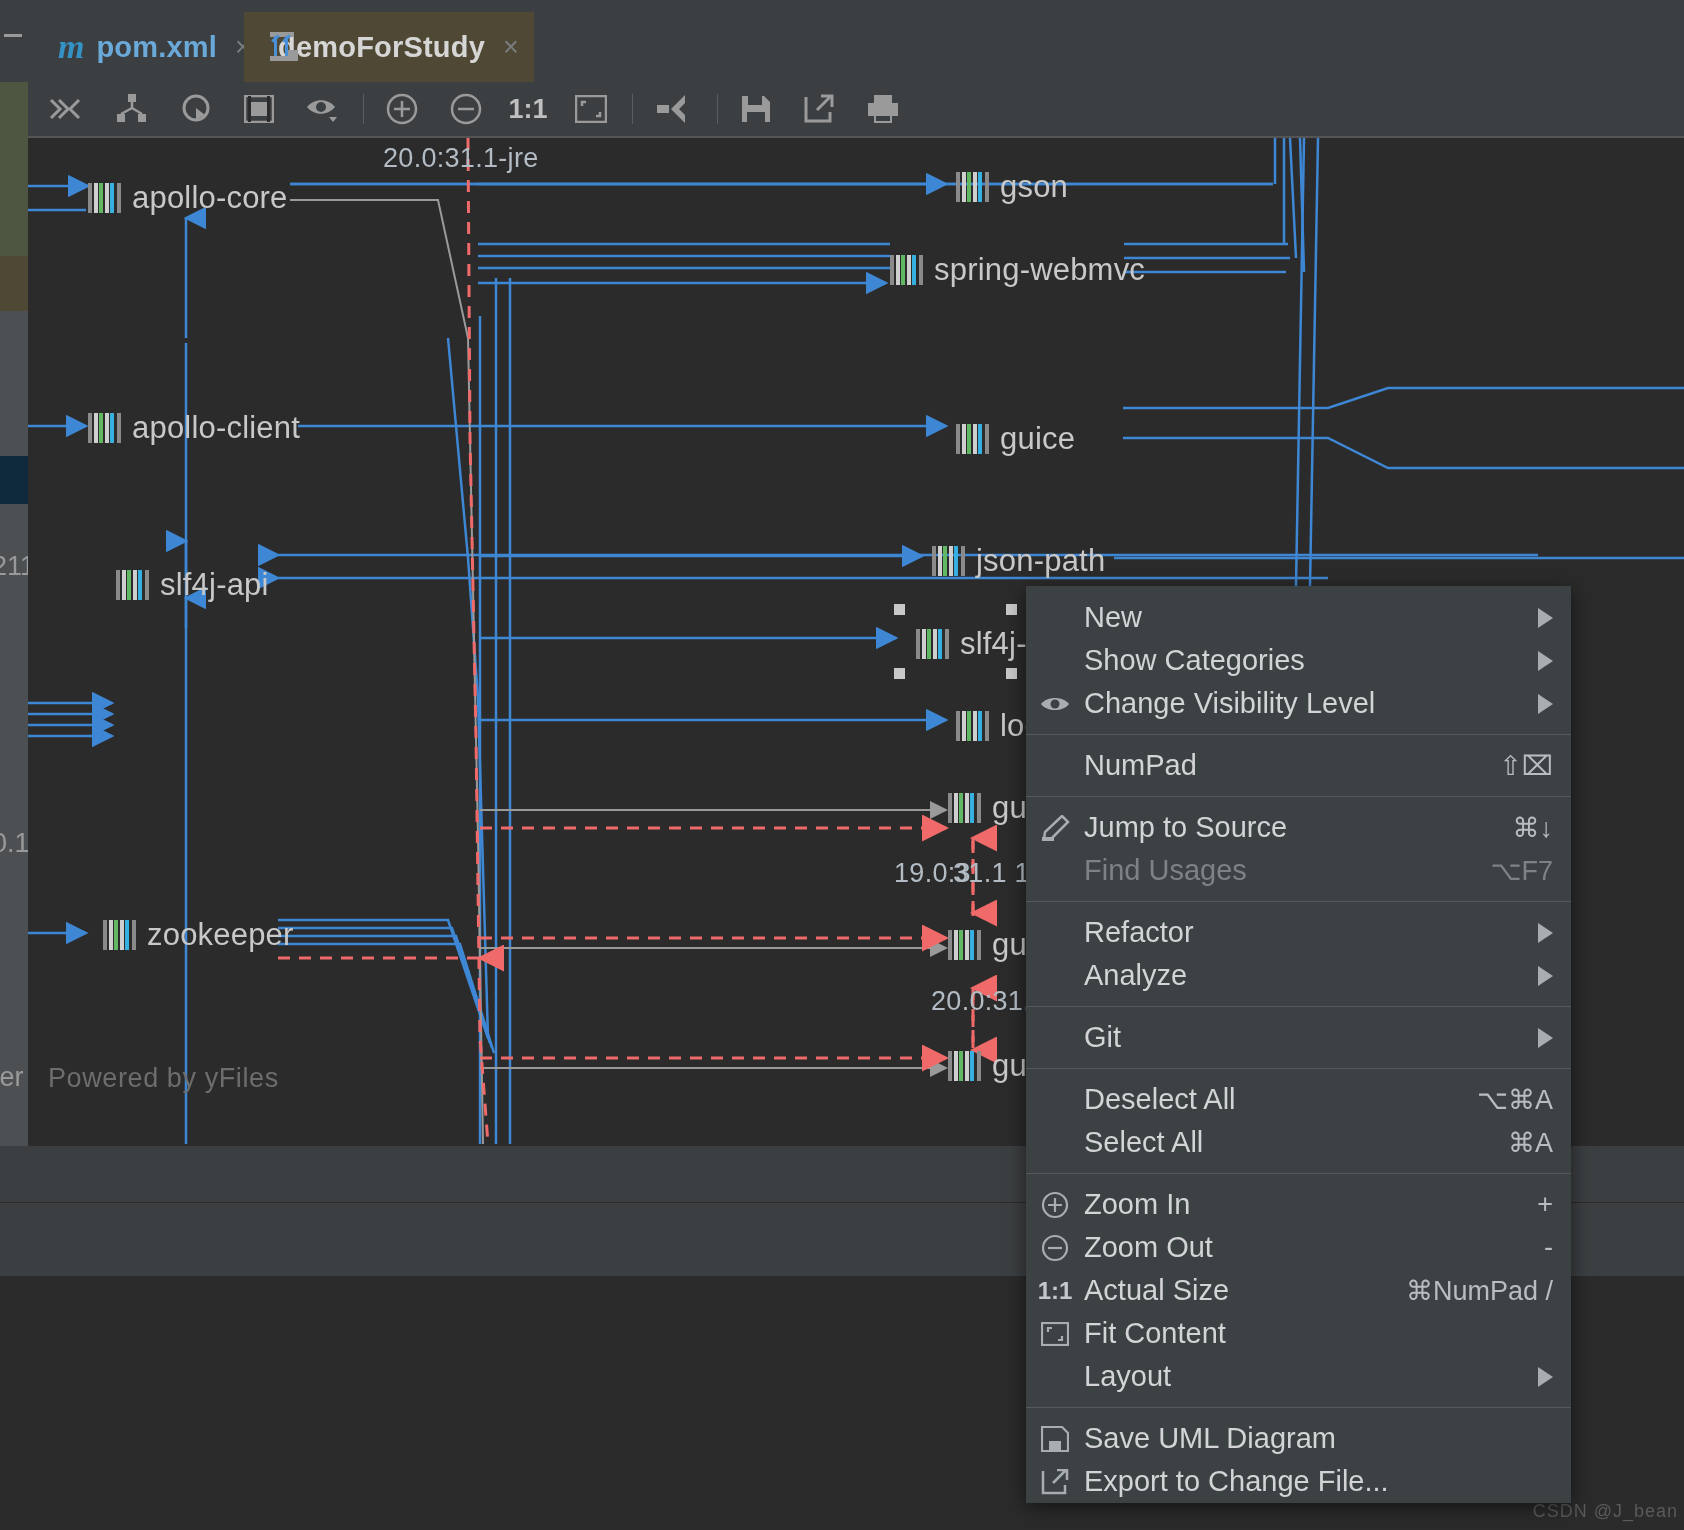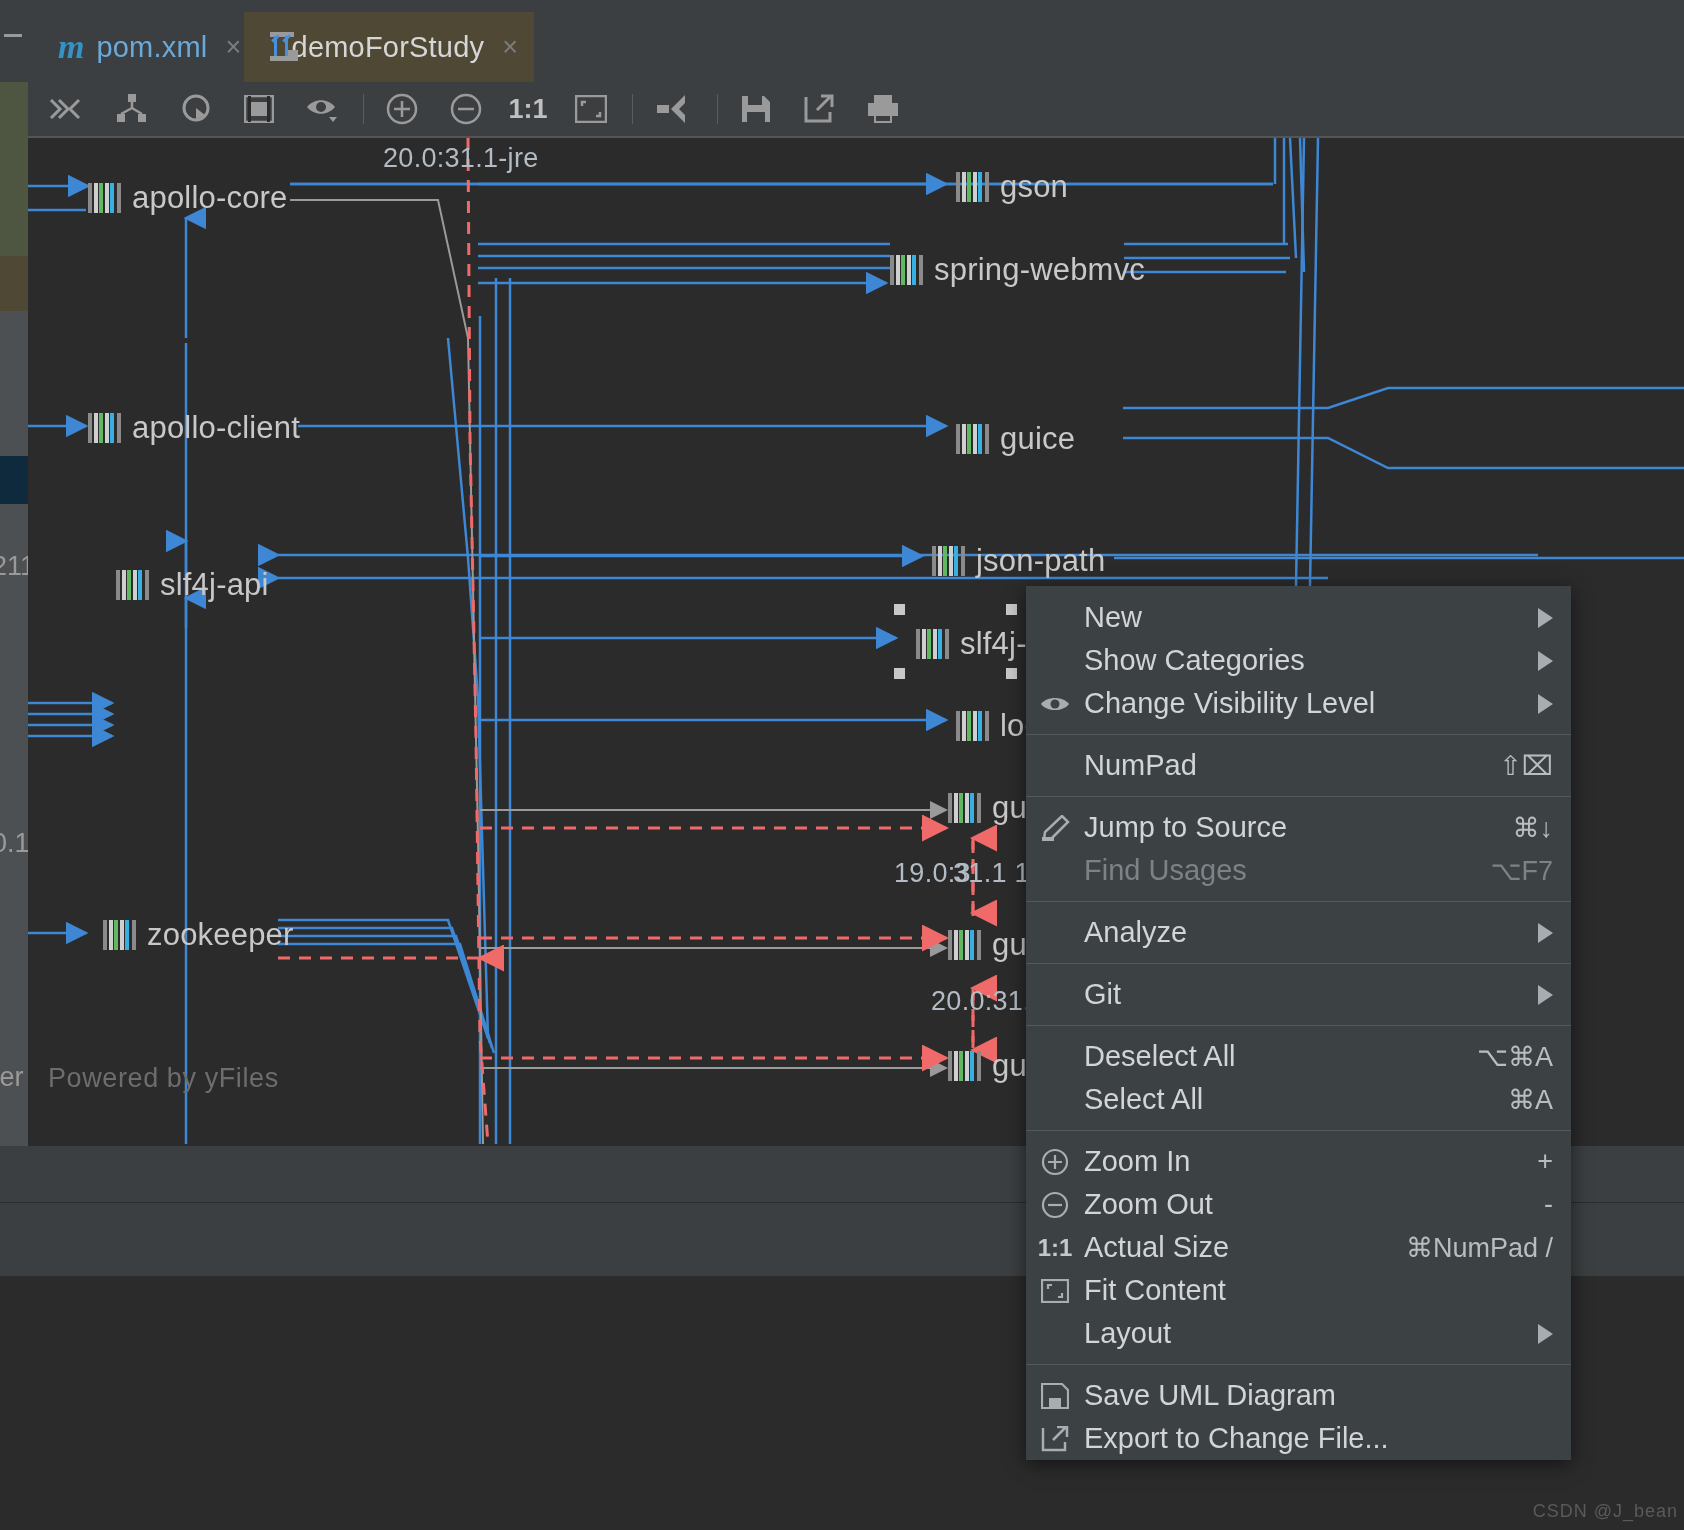--- a/index.html
+++ b/index.html
@@ -5,21 +5,21 @@
   html,body{margin:0;padding:0;background:#2b2b2b;}
   body{width:1684px;height:1530px;position:relative;overflow:hidden;
        font-family:"Liberation Sans",sans-serif;color:#bbbbbb;}
 
   
   #tabbar{position:absolute;left:0;top:0;width:1684px;height:82px;background:#3c3f41;}
   #tabbar .leftgutter{position:absolute;left:0;top:0;width:36px;height:82px;background:#3c3f41;}
   #tabbar .collapse{position:absolute;left:4px;top:34px;width:18px;height:3px;background:#9a9a9a;}
   .tab{position:absolute;top:12px;height:70px;display:flex;align-items:center;
        box-sizing:border-box;padding:0 16px 0 22px;}
-  .tab .tab-label{font-size:29px;letter-spacing:.2px;}
+  .tab .tab-label{font-size:29px;letter-spacing:.2px;font-weight:bold;}
   .tab .tab-close{font-size:27px;color:#7a7d80;margin-left:18px;}
   #tab-pom{left:36px;width:208px;background:#3c3f41;}
   #tab-pom .tab-label{color:#6aa9d8;}
   #tab-demo{left:244px;width:290px;background:#4e4834;}
   #tab-demo .tab-label{color:#d6d6d6;}
   #tab-demo .tab-underline{position:absolute;left:0;bottom:-8px;width:290px;height:5px;background:#3d7ab5;}
   .mvn-icon{font-family:"Liberation Serif",serif;font-style:italic;font-weight:bold;
             font-size:34px;color:#3592c4;margin-right:12px;}
   .uml-icon{width:34px;height:34px;margin-right:12px;position:relative;}
   .uml-icon i{position:absolute;background:#9a9a9a;display:block;}
@@ -518,20 +518,25 @@
       <span class="mishort">⌘↓</span>
     </div>
     <div class="mi disabled">
       <span class="mico"></span>
       <span class="milabel">Find Usages</span>
       <span class="mishort">⌥F7</span>
     </div>
     <div class="msep"></div>
     <div class="mi">
       <span class="mico"></span>
+      <span class="milabel">Refactor</span>
+      <span class="miarrow"></span>
+    </div>
+    <div class="mi">
+      <span class="mico"></span>
       <span class="milabel">Analyze</span>
       <span class="miarrow"></span>
     </div>
     <div class="msep"></div>
     <div class="mi">
       <span class="mico"></span>
       <span class="milabel">Git</span>
       <span class="miarrow"></span>
     </div>
     <div class="msep"></div>

